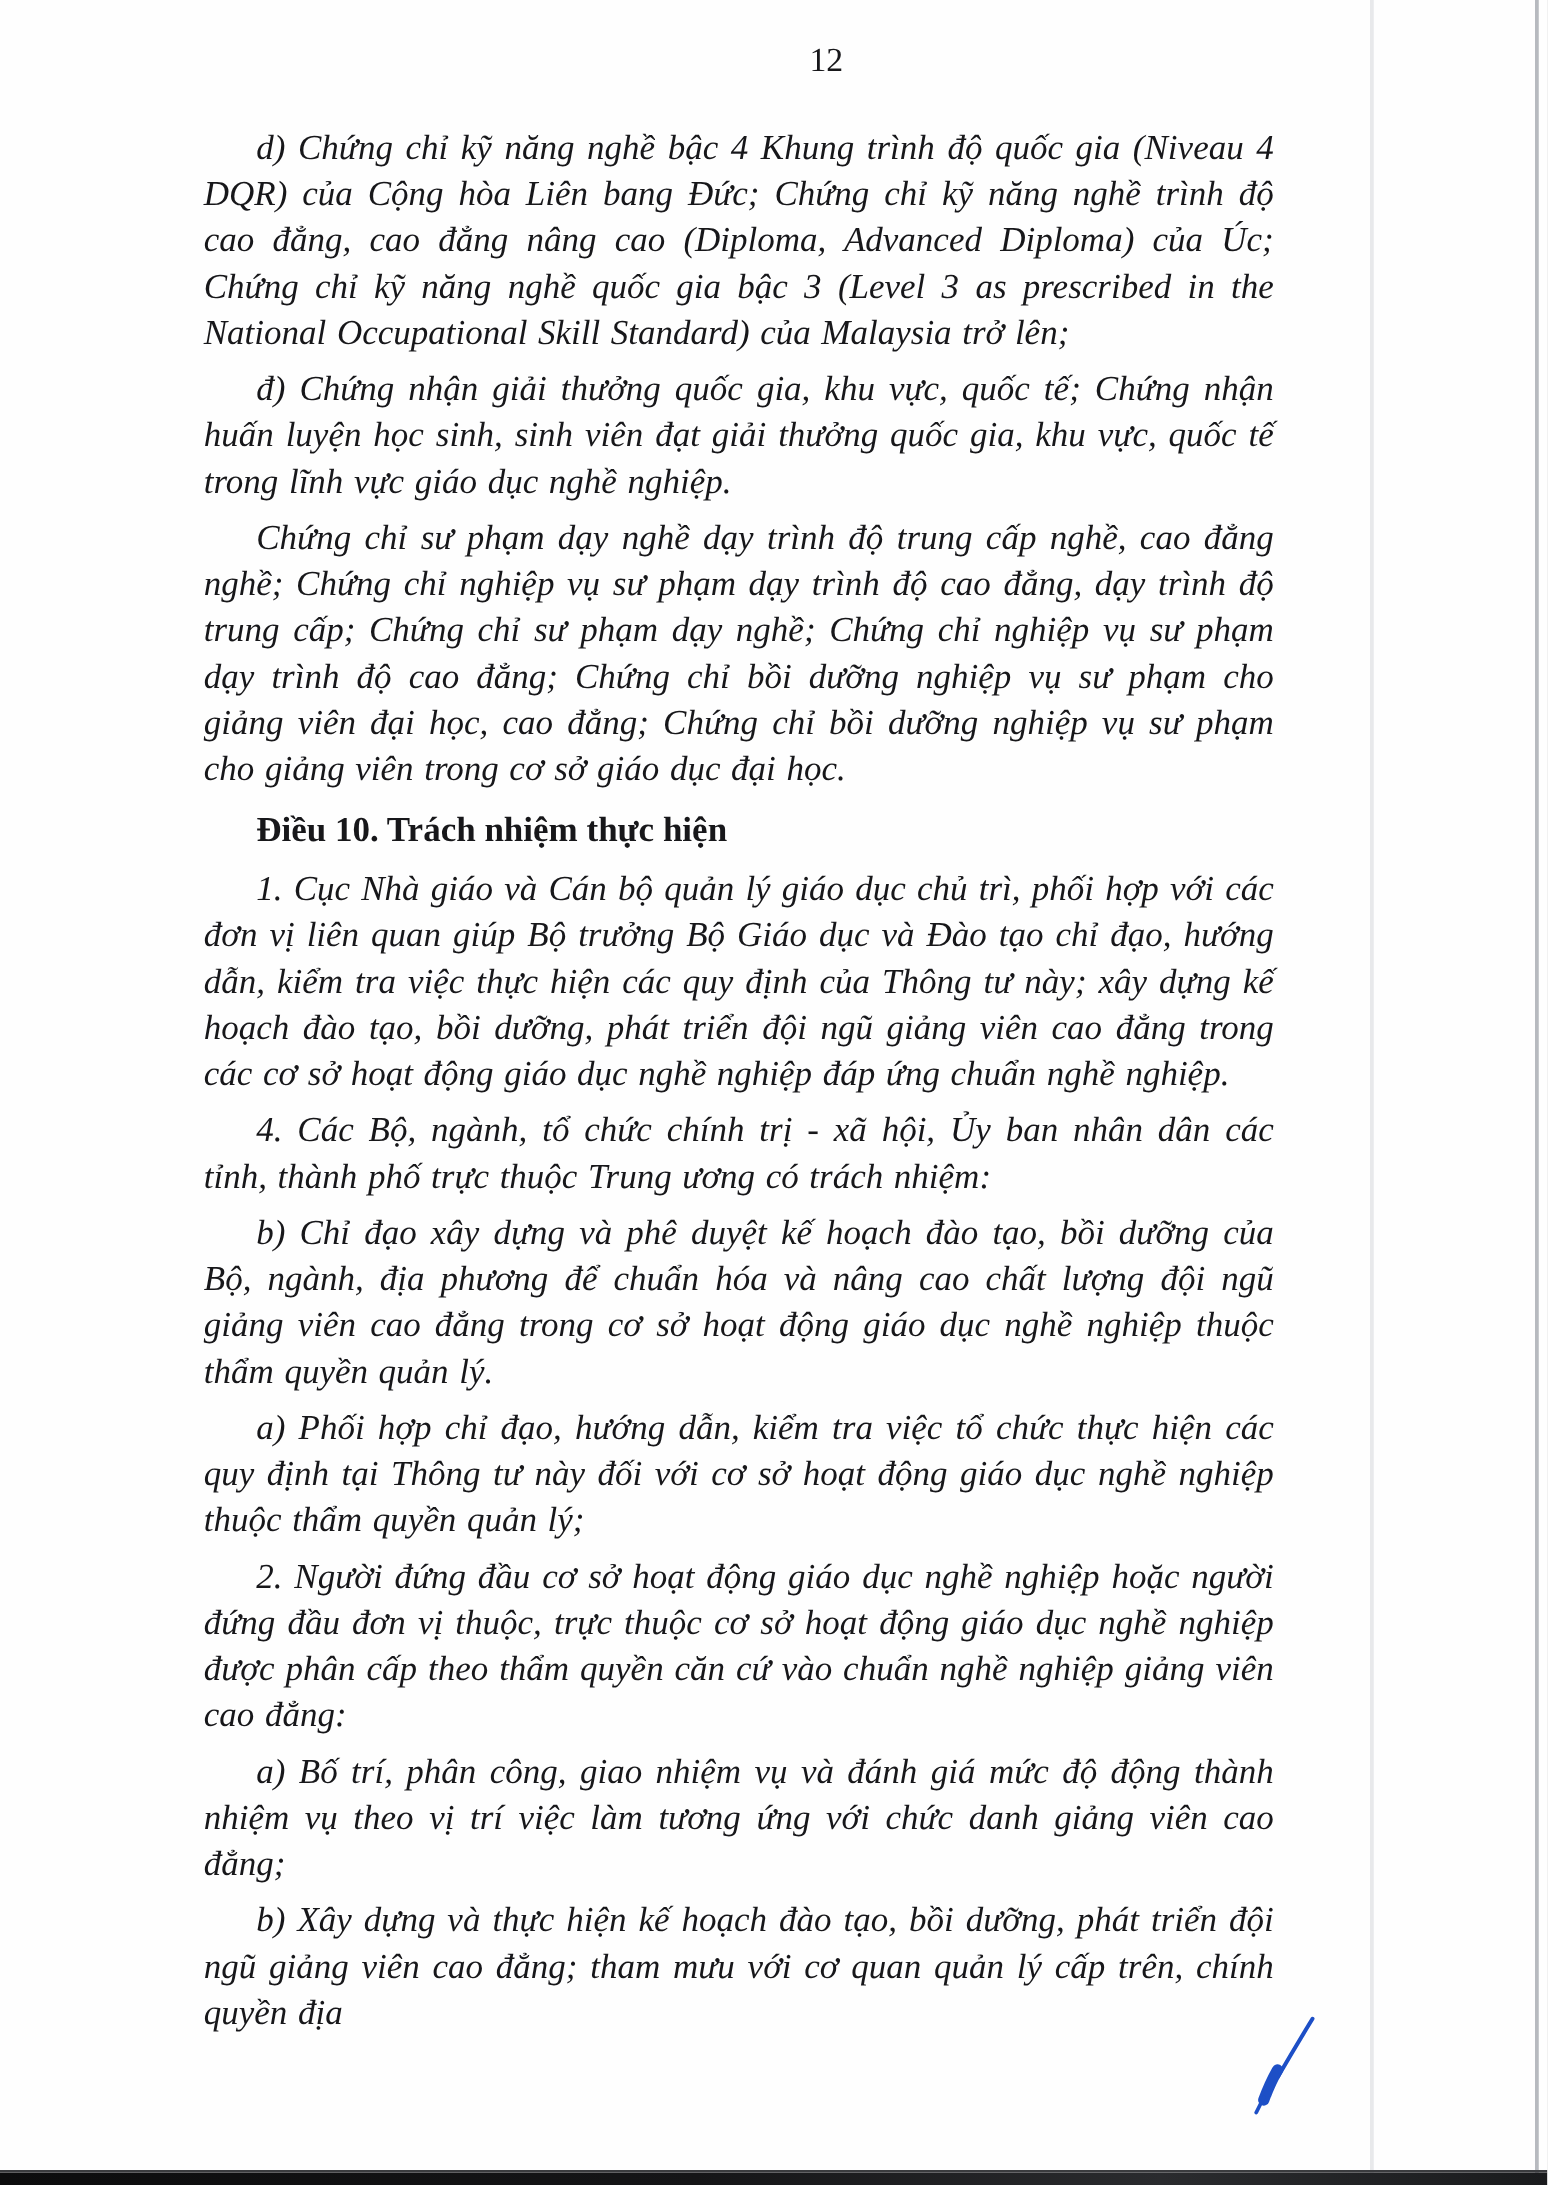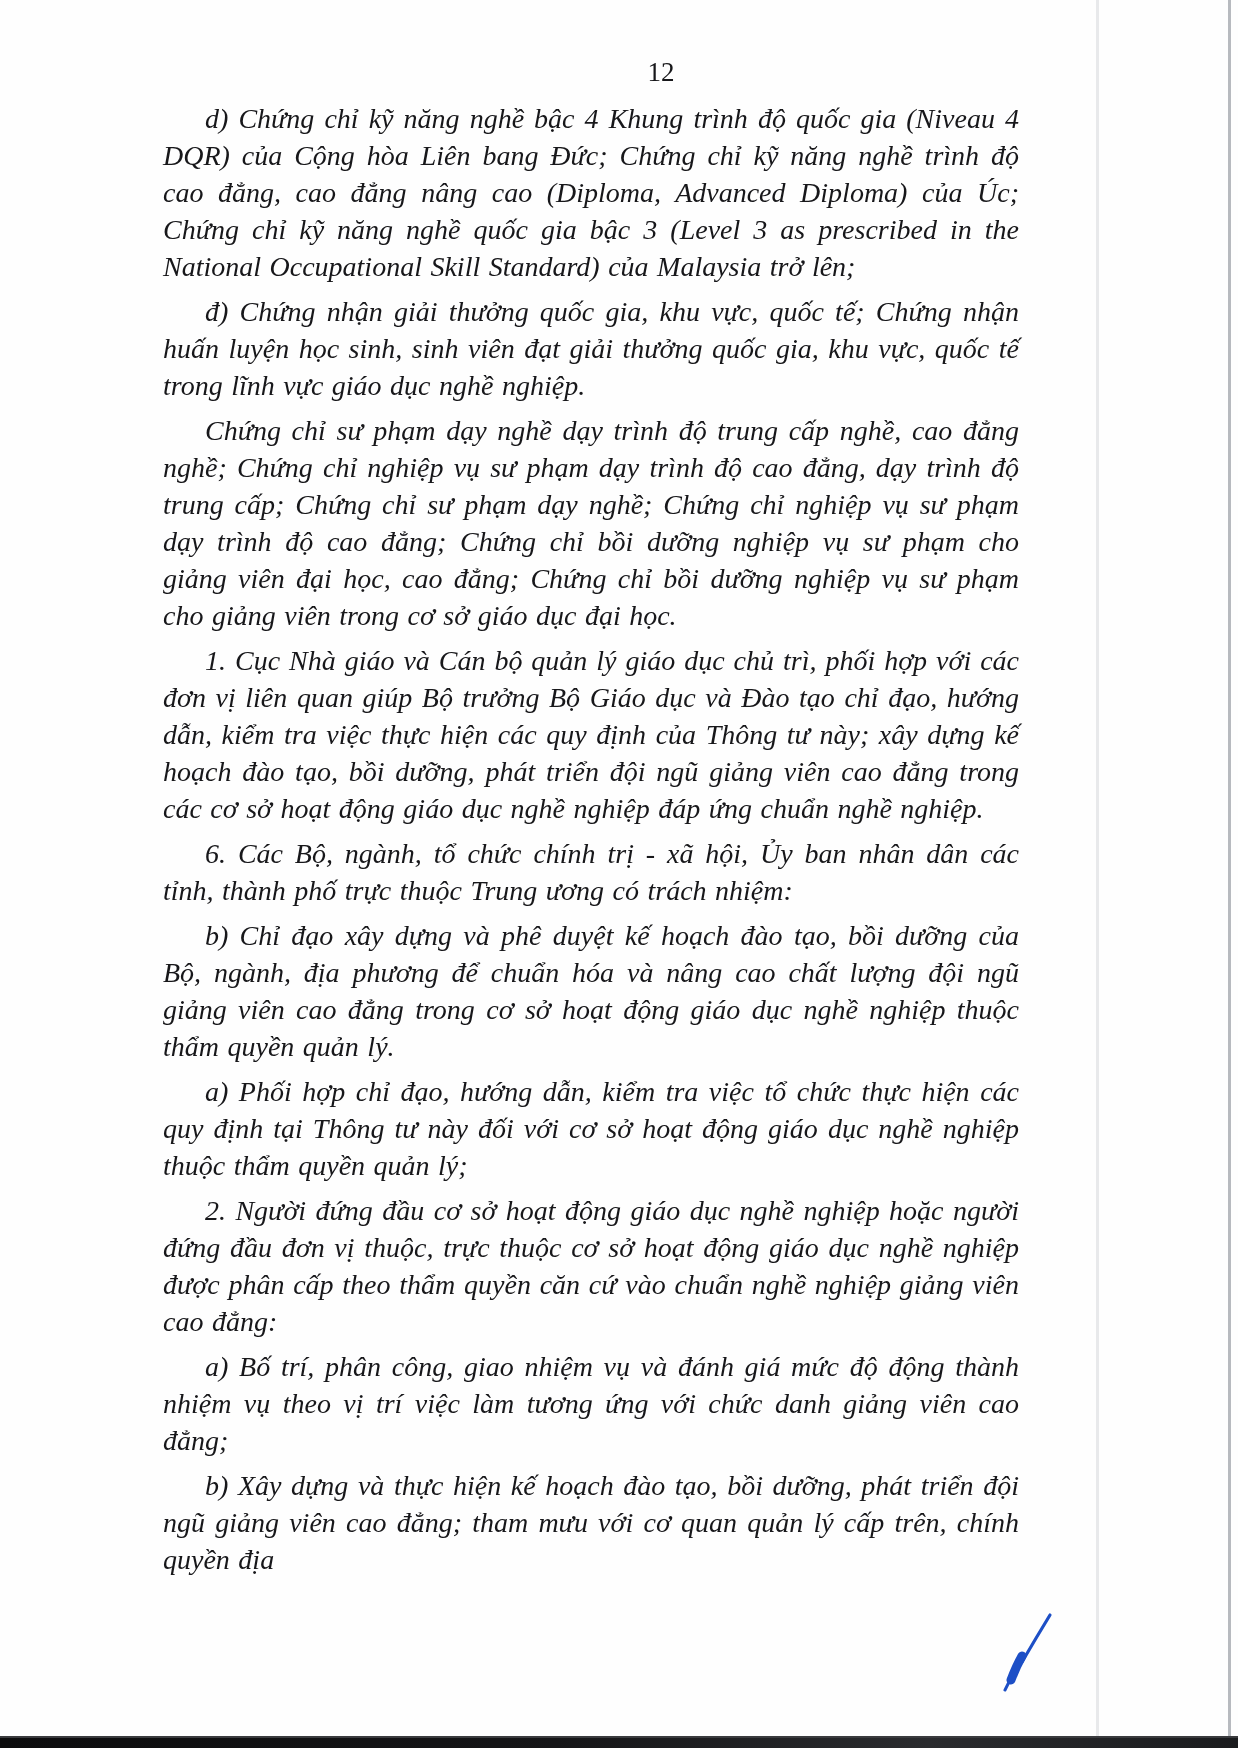--- a/index.html
+++ b/index.html
@@ -11,21 +11,21 @@
     position: relative;
     width: 1238px;
     height: 1748px;
     background: #fefefe;
     overflow: hidden;
     font-family: "Liberation Serif", "DejaVu Serif", serif;
     color: #17171a;
   }
   .page-number {
     position: absolute;
-    top: 56px;
+    top: 32px;
     left: 0;
     width: 100%;
     box-sizing: border-box;
     padding-left: 84px;
     text-align: center;
     font-size: 27px;
     line-height: 32px;
   }
   .doc-body {
     position: absolute;
@@ -87,22 +87,23 @@
 <body>
 
 <div class="page">
 
   <div class="page-number">12</div>
 
   <div class="doc-body">
     <p>d) Chứng chỉ kỹ năng nghề bậc 4 Khung trình độ quốc gia (Niveau 4 DQR) của Cộng hòa Liên bang Đức; Chứng chỉ kỹ năng nghề trình độ cao đẳng, cao đẳng nâng cao (Diploma, Advanced Diploma) của Úc; Chứng chỉ kỹ năng nghề quốc gia bậc 3 (Level 3 as prescribed in the National Occupational Skill Standard) của Malaysia trở lên;</p>
     <p>đ) Chứng nhận giải thưởng quốc gia, khu vực, quốc tế; Chứng nhận huấn luyện học sinh, sinh viên đạt giải thưởng quốc gia, khu vực, quốc tế trong lĩnh vực giáo dục nghề nghiệp.</p>
     <p>Chứng chỉ sư phạm dạy nghề dạy trình độ trung cấp nghề, cao đẳng nghề; Chứng chỉ nghiệp vụ sư phạm dạy trình độ cao đẳng, dạy trình độ trung cấp; Chứng chỉ sư phạm dạy nghề; Chứng chỉ nghiệp vụ sư phạm dạy trình độ cao đẳng; Chứng chỉ bồi dưỡng nghiệp vụ sư phạm cho giảng viên đại học, cao đẳng; Chứng chỉ bồi dưỡng nghiệp vụ sư phạm cho giảng viên trong cơ sở giáo dục đại học.</p>
+    <h2>Điều 10. Trách nhiệm thực hiện</h2>
     <p>1. Cục Nhà giáo và Cán bộ quản lý giáo dục chủ trì, phối hợp với các đơn vị liên quan giúp Bộ trưởng Bộ Giáo dục và Đào tạo chỉ đạo, hướng dẫn, kiểm tra việc thực hiện các quy định của Thông tư này; xây dựng kế hoạch đào tạo, bồi dưỡng, phát triển đội ngũ giảng viên cao đẳng trong các cơ sở hoạt động giáo dục nghề nghiệp đáp ứng chuẩn nghề nghiệp.</p>
-    <p>6. Các Bộ, ngành, tổ chức chính trị - xã hội, Ủy ban nhân dân các tỉnh, thành phố trực thuộc Trung ương có trách nhiệm:</p>
+    <p>4. Các Bộ, ngành, tổ chức chính trị - xã hội, Ủy ban nhân dân các tỉnh, thành phố trực thuộc Trung ương có trách nhiệm:</p>
     <p>b) Chỉ đạo xây dựng và phê duyệt kế hoạch đào tạo, bồi dưỡng của Bộ, ngành, địa phương để chuẩn hóa và nâng cao chất lượng đội ngũ giảng viên cao đẳng trong cơ sở hoạt động giáo dục nghề nghiệp thuộc thẩm quyền quản lý.</p>
     <p>a) Phối hợp chỉ đạo, hướng dẫn, kiểm tra việc tổ chức thực hiện các quy định tại Thông tư này đối với cơ sở hoạt động giáo dục nghề nghiệp thuộc thẩm quyền quản lý;</p>
     <p>2. Người đứng đầu cơ sở hoạt động giáo dục nghề nghiệp hoặc người đứng đầu đơn vị thuộc, trực thuộc cơ sở hoạt động giáo dục nghề nghiệp được phân cấp theo thẩm quyền căn cứ vào chuẩn nghề nghiệp giảng viên cao đẳng:</p>
     <p>a) Bố trí, phân công, giao nhiệm vụ và đánh giá mức độ động thành nhiệm vụ theo vị trí việc làm tương ứng với chức danh giảng viên cao đẳng;</p>
     <p>b) Xây dựng và thực hiện kế hoạch đào tạo, bồi dưỡng, phát triển đội ngũ giảng viên cao đẳng; tham mưu với cơ quan quản lý cấp trên, chính quyền địa</p>
   </div>
 
   <svg class="pen-checkmark" viewBox="0 0 60 80">
     <path d="M56,3 Q42,26 28,50" fill="none" stroke="#1d4fc6" stroke-width="3.2" stroke-linecap="round"></path>
     <path d="M28,44 C24,51 20,60 17,68" fill="none" stroke="#1d4fc6" stroke-width="9" stroke-linecap="round"></path>

